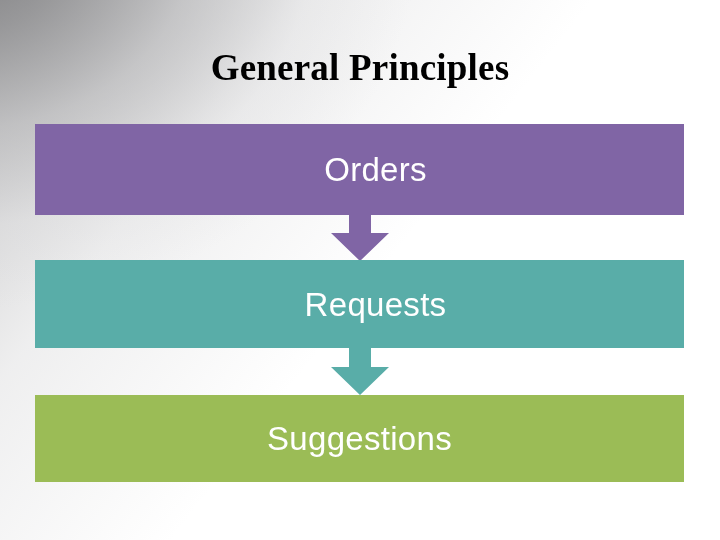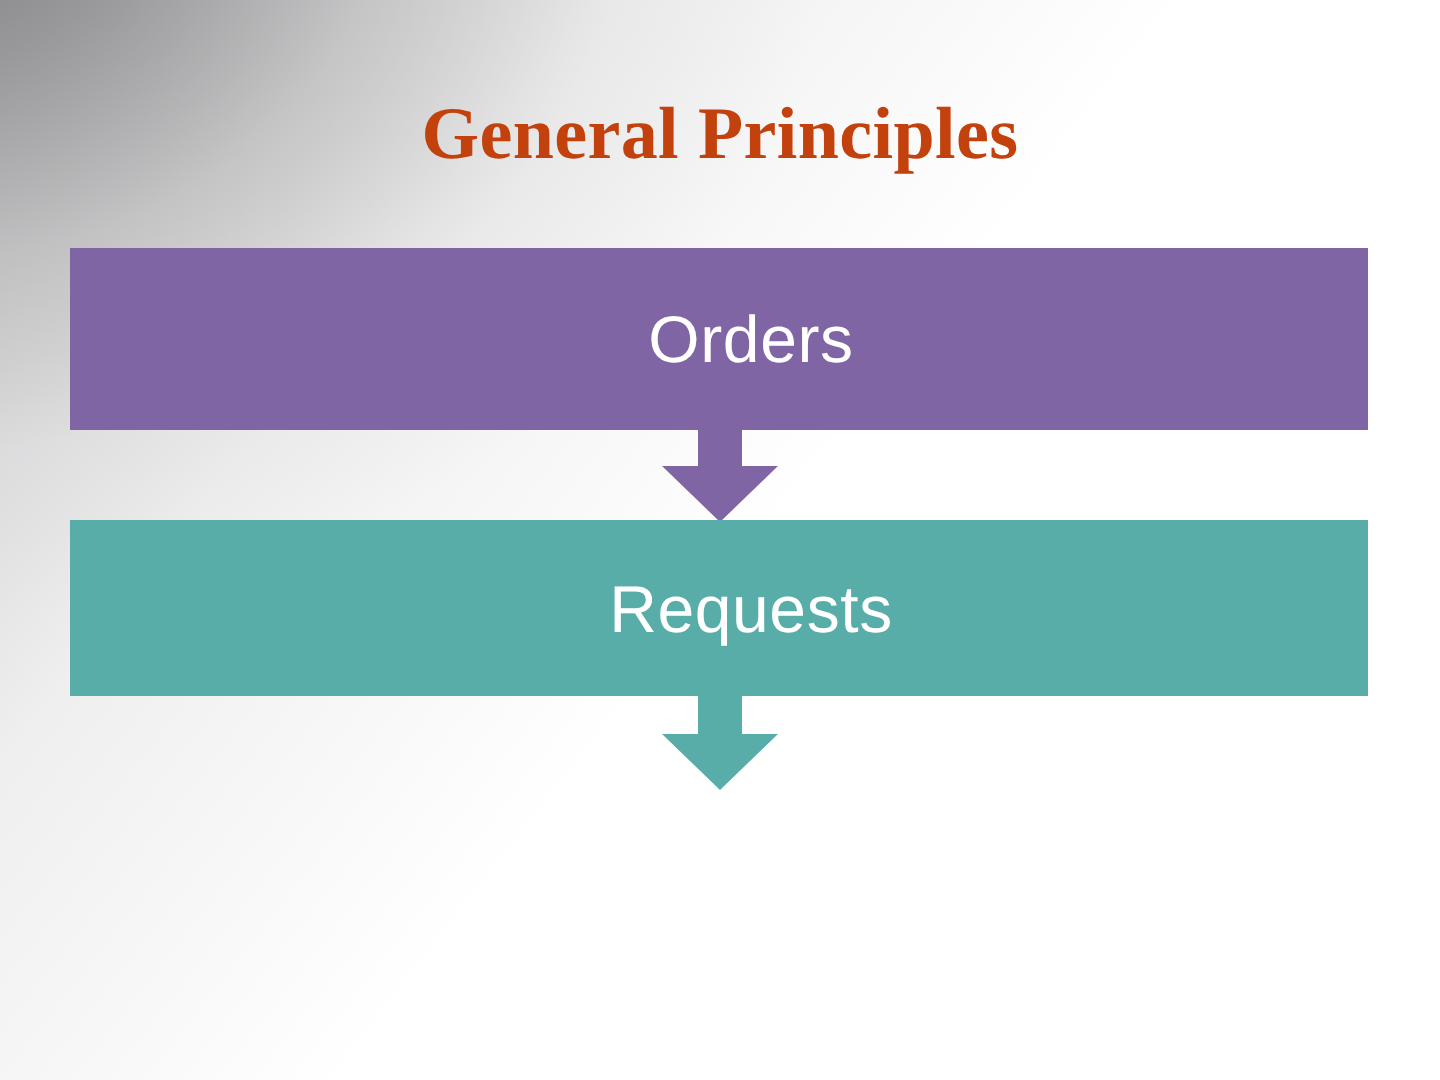--- a/index.html
+++ b/index.html
@@ -47,21 +47,21 @@
   #title {
     position: absolute;
     left: 0;
     top: 46px;
     width: 720px;
     text-align: center;
     font-family: "Liberation Serif", "DejaVu Serif", serif;
     font-weight: bold;
     font-size: 37px;
     line-height: 44px;
-    color: #c2410c;
+    color: #000000;
     letter-spacing: 0.2px;
     white-space: nowrap;
   }
 
   #chain {
     position: absolute;
     left: 35px;
     top: 124px;
     width: 649px;
     height: 358px;
@@ -126,15 +126,18 @@
     <div class="band" id="band-requests" style="background:#59ada8;">
       <span class="band-label" style="color: rgb(255, 255, 255);">Requests</span>
     </div>
 
     <div class="connector" id="connector-2">
       <svg viewBox="0 0 58 48" xmlns="http://www.w3.org/2000/svg" aria-hidden="true">
         <polygon points="18,0 40,0 40,20 58,20 29,48 0,20 18,20" fill="#59ada8"></polygon>
       </svg>
     </div>
 
+    <div class="band" id="band-suggestions" style="background:#9bbc56;">
+      <span class="band-label" style="color: rgb(255, 255, 255);">Suggestions</span>
+    </div>
 
   </div>
 </div>
 
 </body></html>

